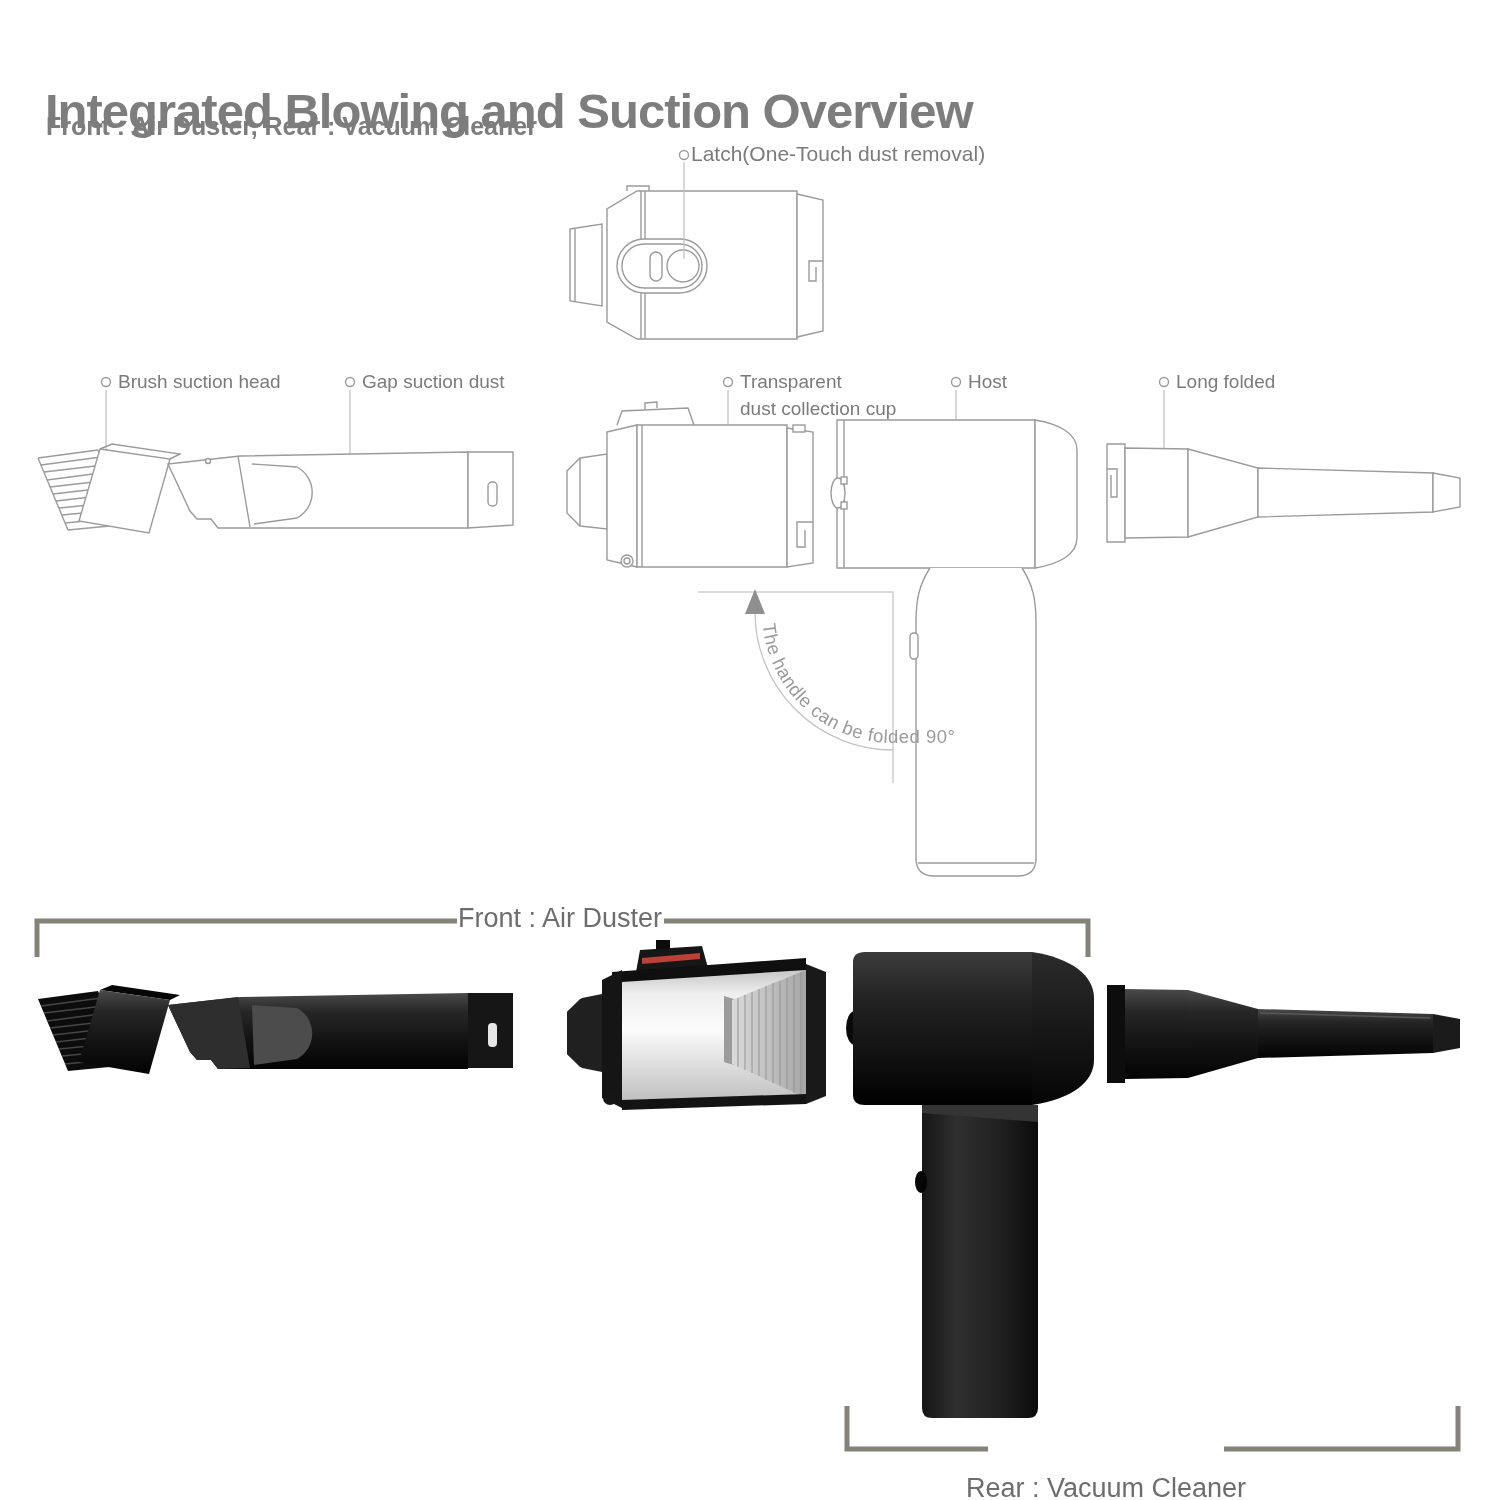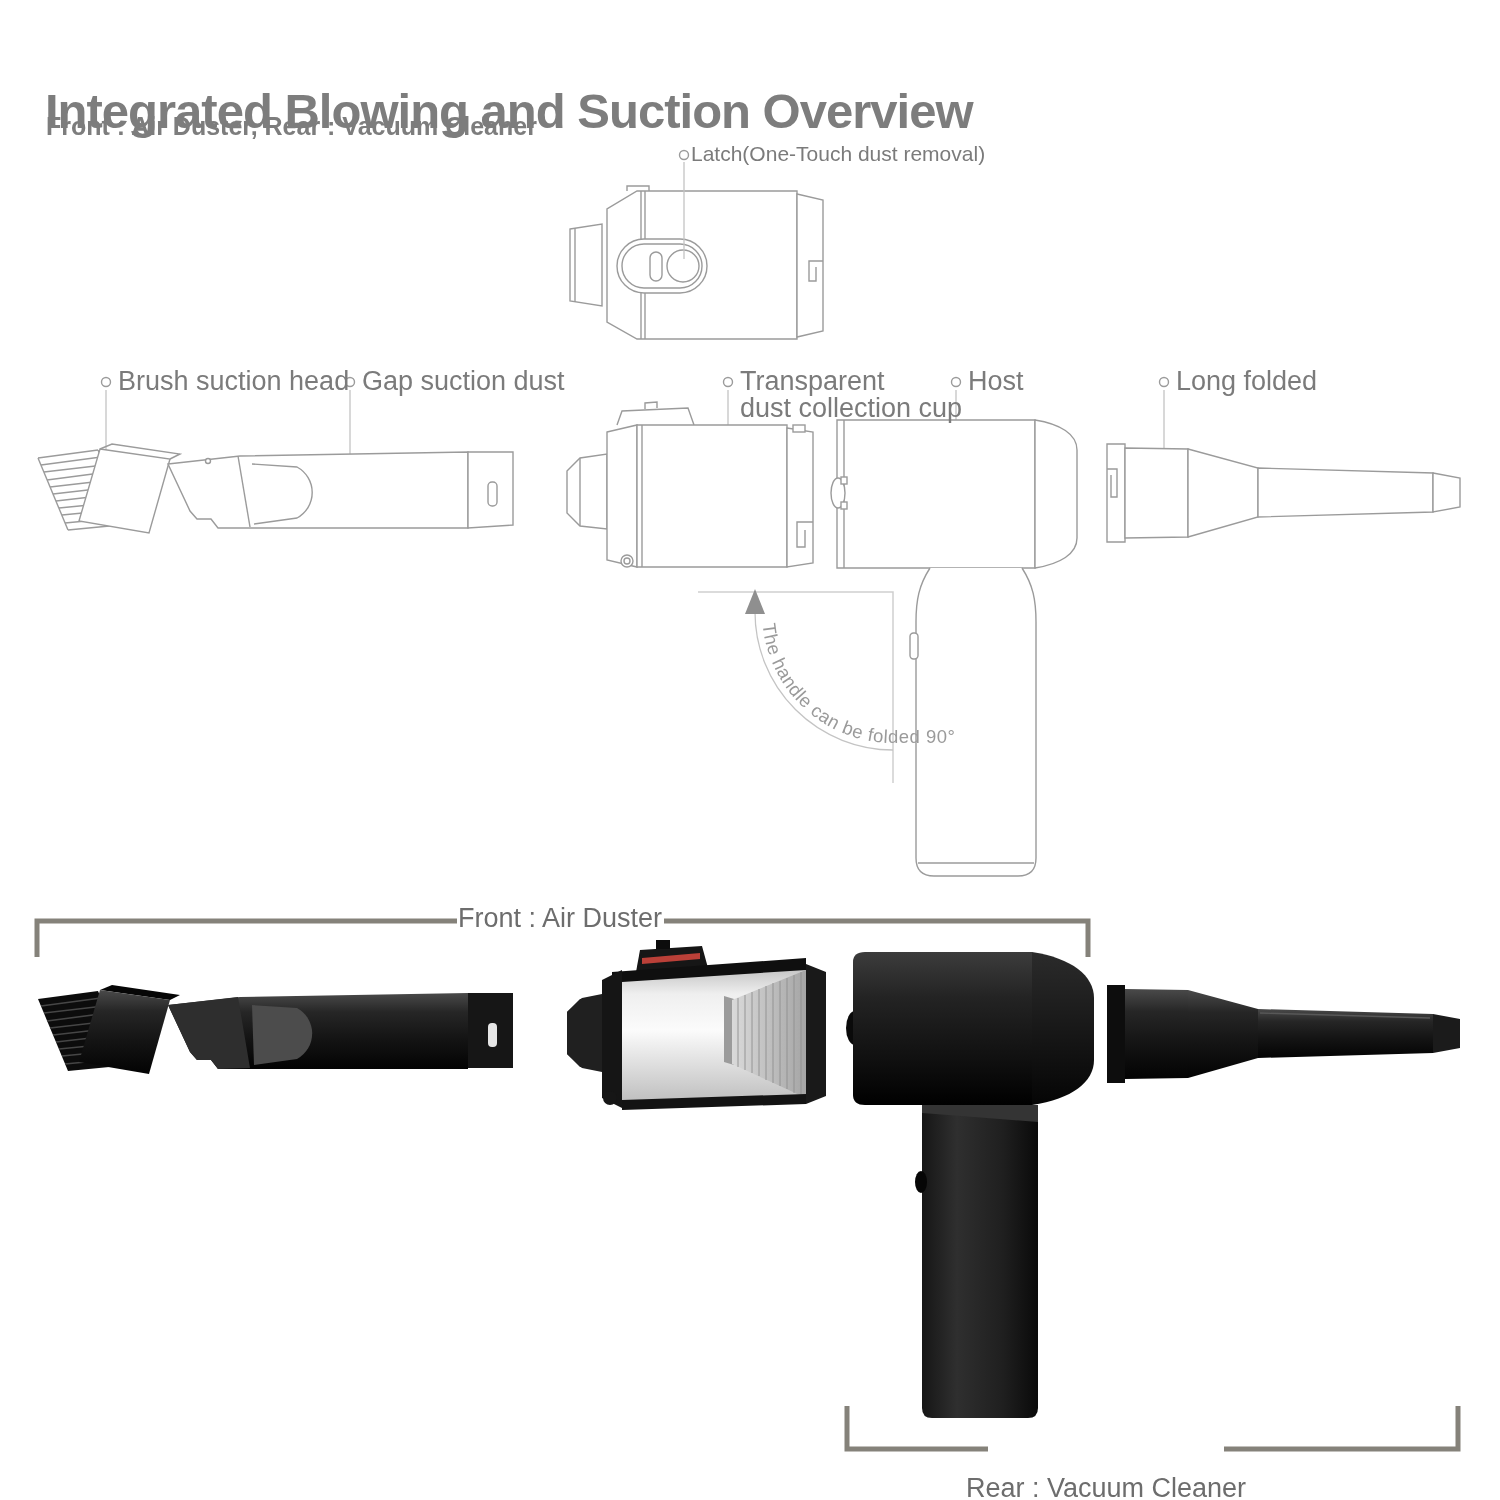--- a/index.html
+++ b/index.html
@@ -3,21 +3,21 @@
 <meta charset="utf-8">
 <style>
   html,body{margin:0;padding:0;background:#fff;}
   .canvas{position:relative;width:1500px;height:1500px;background:#fff;overflow:hidden;
           font-family:"Liberation Sans",sans-serif;}
   .art{position:absolute;left:0;top:0;width:1500px;height:1500px;}
   .title{position:absolute;left:45px;top:50px;font-size:49px;font-weight:700;color:#7d7d7d;
          letter-spacing:-1px;white-space:nowrap;}
   .subtitle{position:absolute;left:46px;top:112px;font-size:25px;font-weight:700;color:#7d7d7d;
             white-space:nowrap;}
-  .part-label{position:absolute;font-size:27px;color:#7b7b7b;white-space:nowrap;line-height:27px;}
+  .part-label{position:absolute;font-size:19px;color:#7b7b7b;white-space:nowrap;line-height:27px;}
   .part-label span{display:block;}
   .latch-label{position:absolute;left:691px;top:142px;font-size:21px;color:#7b7b7b;white-space:nowrap;}
   .bracket-label{position:absolute;transform:translateX(-50%);font-size:27px;font-weight:400;
                  color:#6d6d6d;white-space:nowrap;}
   .front-label{left:560px;top:903px;}
   .rear-label{left:1106px;top:1431px;margin-top:42px;}
 </style>
 </head>
 <body>
 

